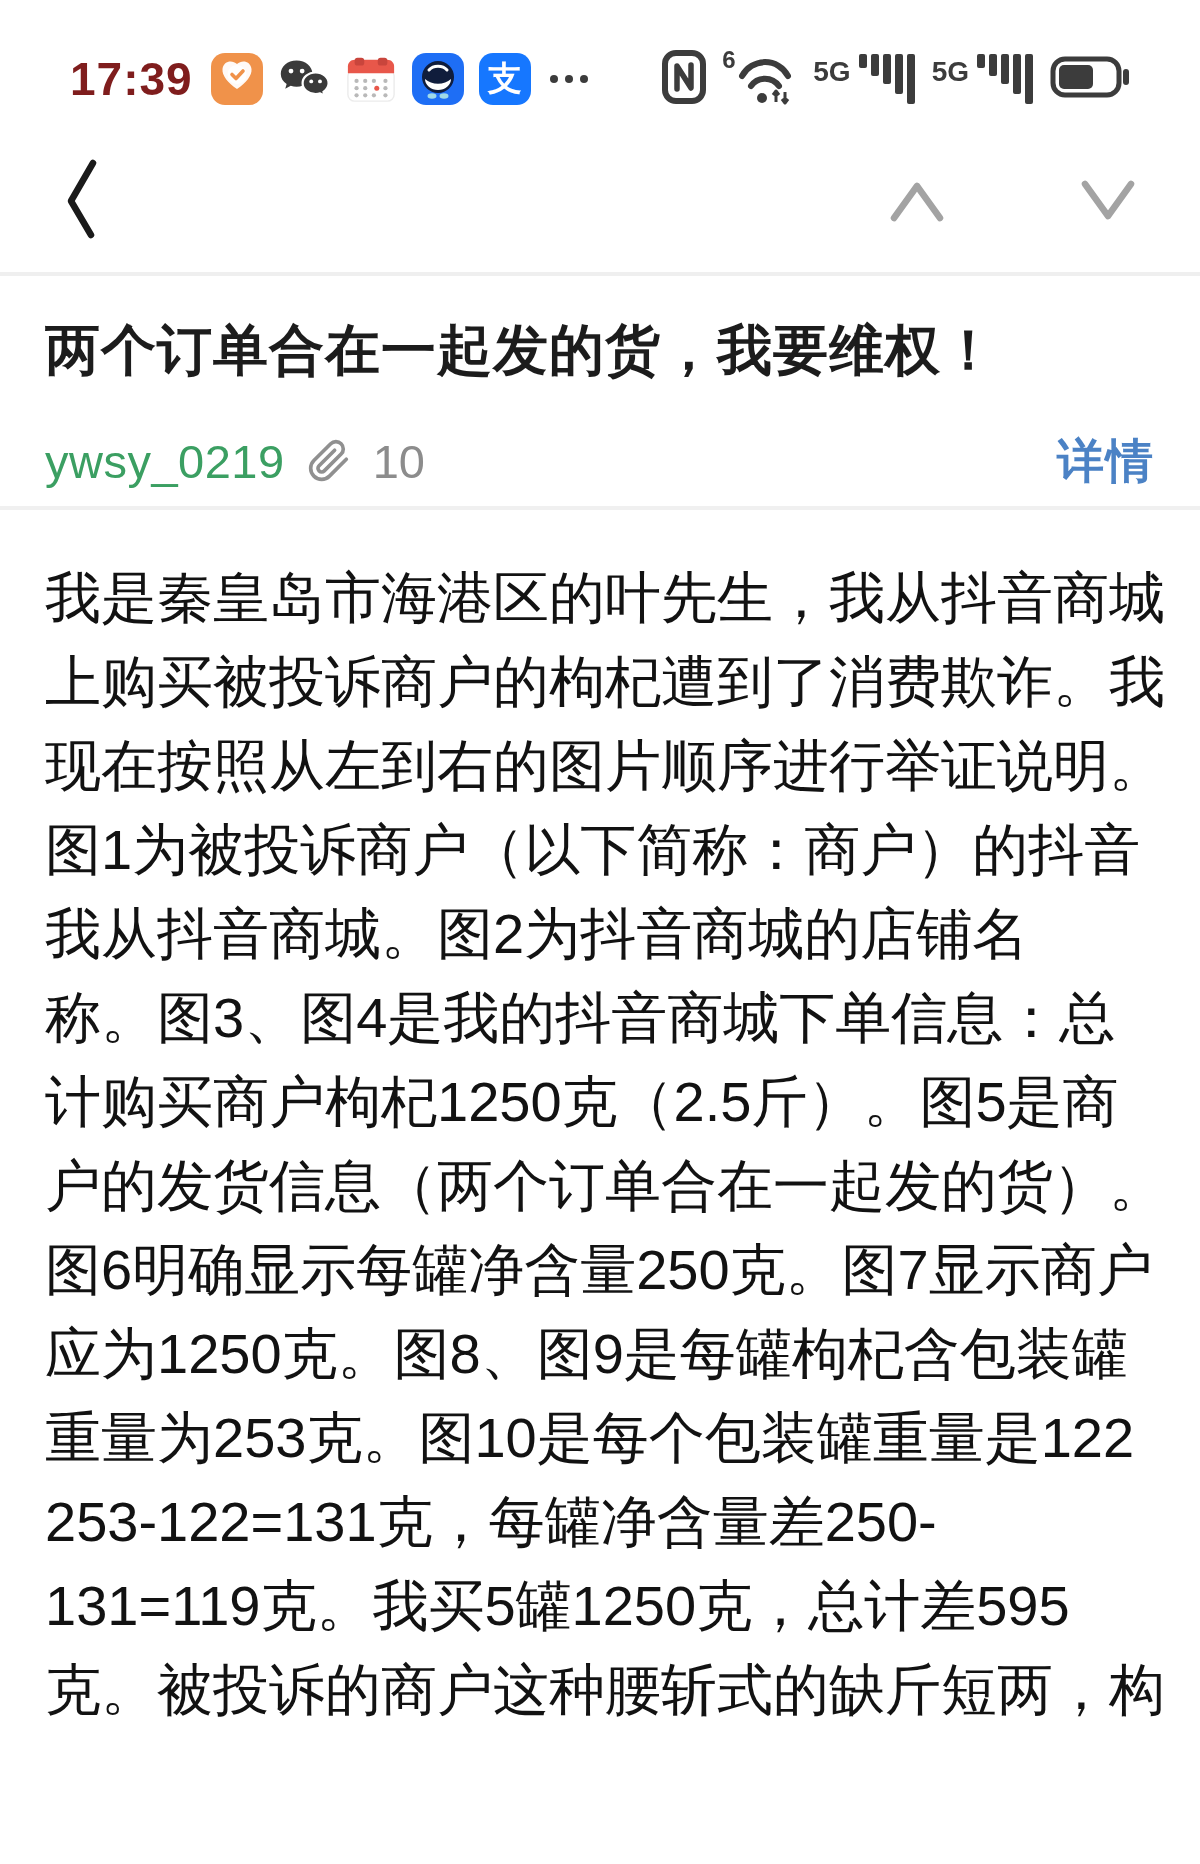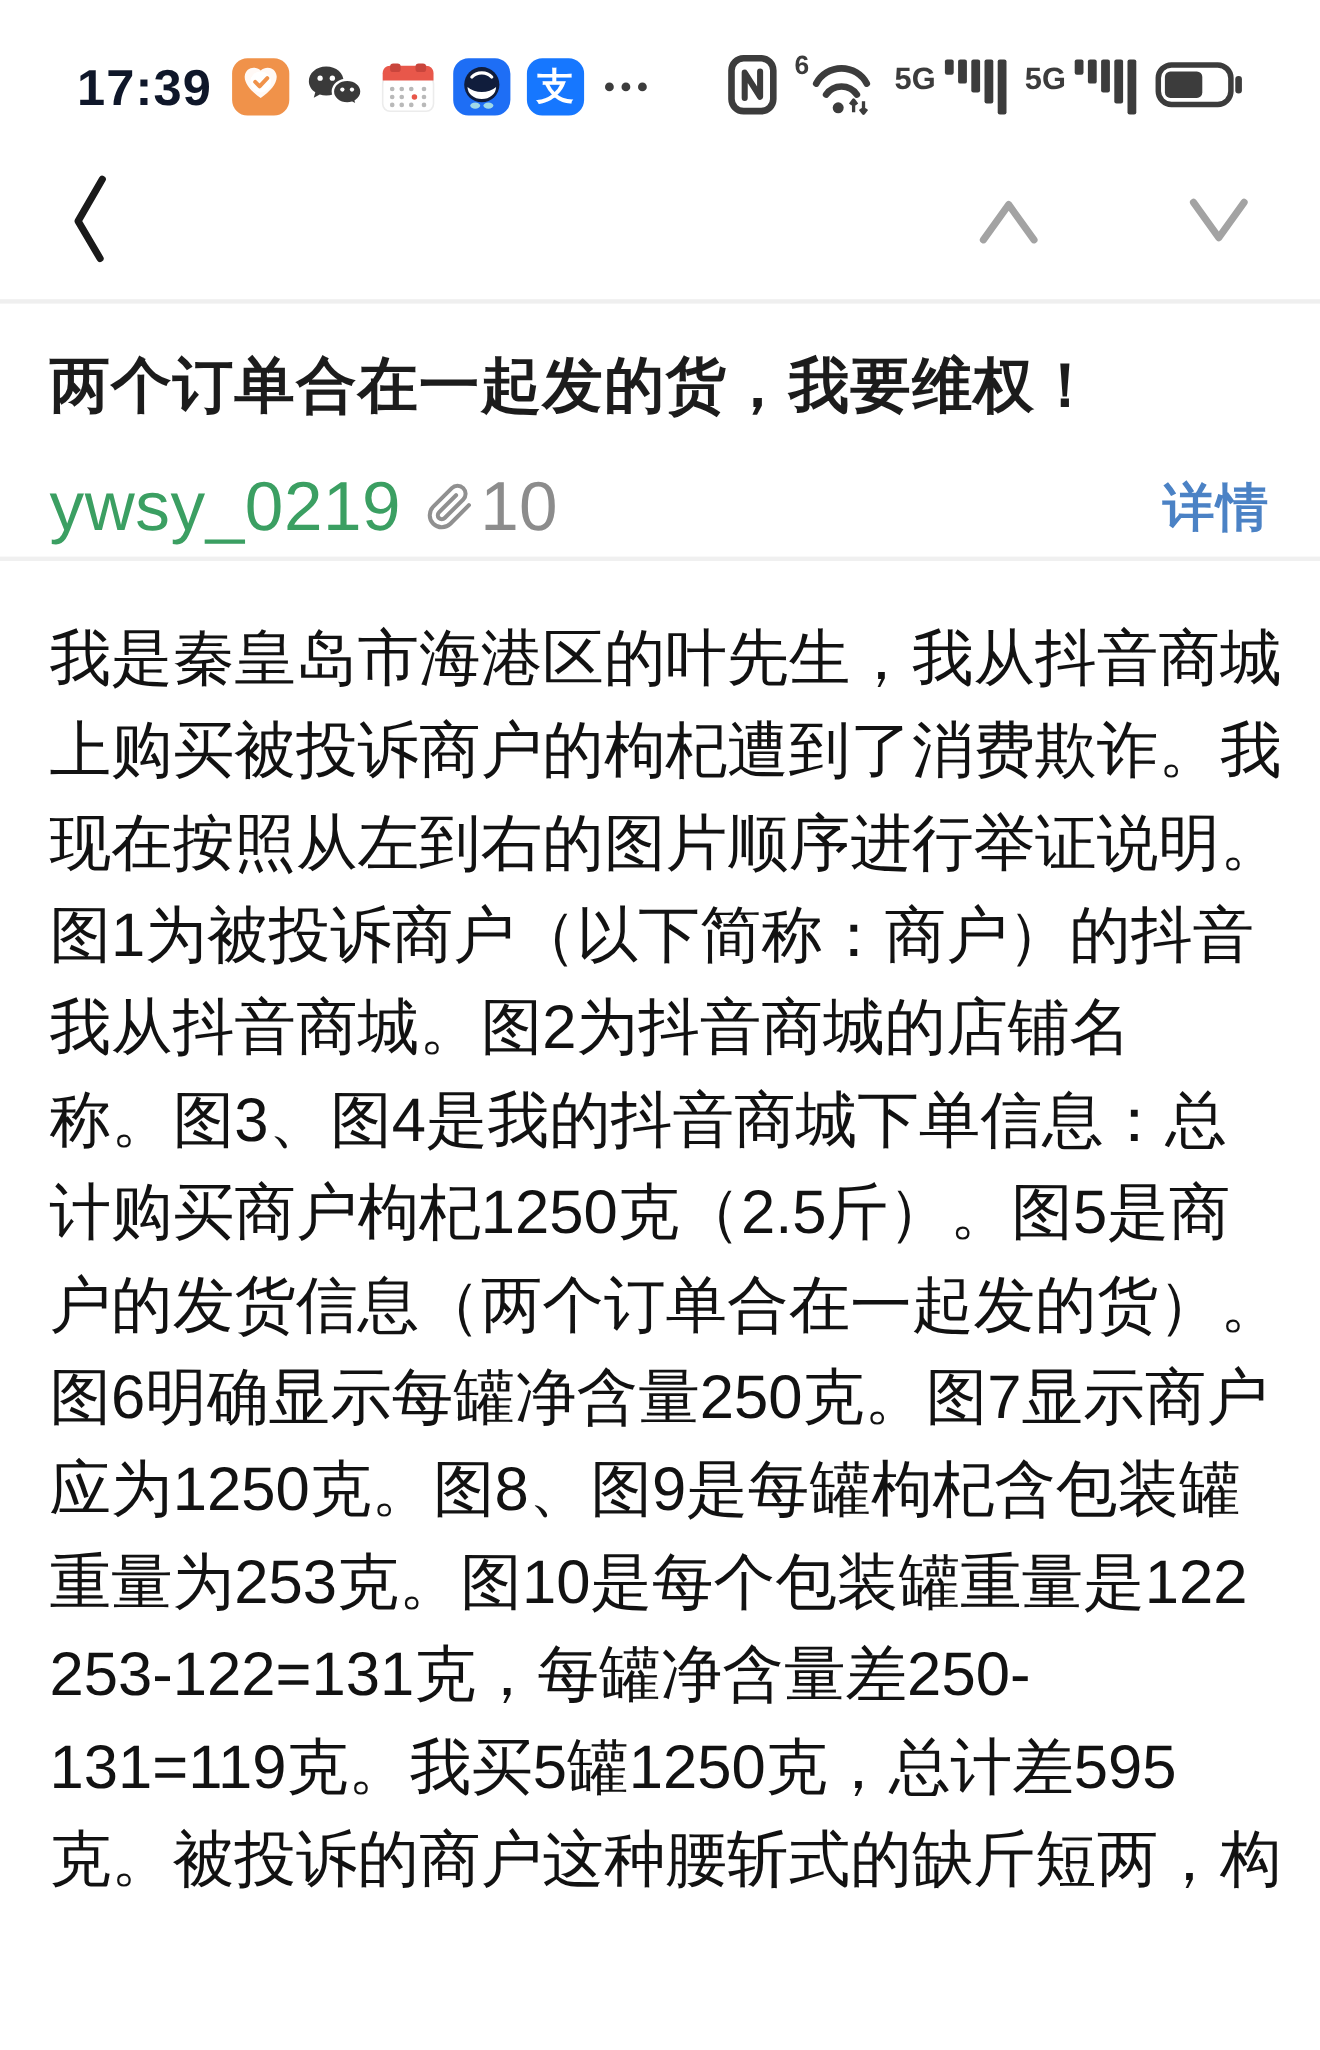--- a/index.html
+++ b/index.html
@@ -8,21 +8,21 @@
     position:relative; width:1200px; height:1864px; background:#ffffff;
     font-family:"Liberation Sans","DejaVu Sans",sans-serif; overflow:hidden;
     color:#141414;
   }
 
   
   .status-bar{ position:absolute; top:42px; left:70px; right:70px; height:74px;
     display:flex; justify-content:space-between; align-items:center; }
   .sb-left{ display:flex; align-items:center; gap:15px; }
   .sb-right{ display:flex; align-items:center; gap:17px; }
-  .sb-time{ font-size:46px; font-weight:600; color:#0f172a; letter-spacing:1px; margin-right:3px; }
+  .sb-time{ font-size:46px; font-weight:600; color:#7f1d1d; letter-spacing:1px; margin-right:3px; }
   .app-ic{ width:52px; height:52px; border-radius:14px; display:flex; align-items:center; justify-content:center; position:relative; }
   .ic-orange{ background:#f0924a; }
   .ic-alipay{ background:#1677ff; }
   .ic-qq{ background:#1e6ef5; }
   .ic-plain{ background:transparent; }
   .alipay-glyph{ color:#ffffff; font-size:34px; font-weight:700; font-style:normal; }
   .sb-dots{ display:flex; gap:7px; align-items:center; margin-left:4px; }
   .sb-dots i{ width:8px; height:8px; border-radius:50%; background:#3c3c3c; display:block; }
   .wifi-wrap{ position:relative; width:72px; height:58px; }
   .wifi-six{ position:absolute; left:-2px; top:-4px; font-size:24px; font-weight:700; color:#3c3c3c; }
@@ -35,23 +35,23 @@
   .back-btn{ position:absolute; left:46px; top:12px; width:70px; height:104px; display:flex; align-items:center; justify-content:center; cursor:pointer; }
   .nav-right{ position:absolute; right:63px; top:0; height:100%; display:flex; align-items:center; gap:133px; }
   .chev-btn{ width:58px; height:70px; display:flex; align-items:center; justify-content:center; cursor:pointer; }
   .divider-a{ position:absolute; top:272px; left:0; right:0; height:4px; background:#efefef; }
 
   
   .post-title{ position:absolute; top:318px; left:45px; right:45px;
     font-size:55px; font-weight:700; color:#1c1c1c; line-height:64px; letter-spacing:1px; white-space:nowrap; }
   .meta-row{ position:absolute; top:425px; left:45px; right:45px; height:72px;
     display:flex; align-items:center; }
-  .author{ font-size:63px; color:#3b9f62; letter-spacing:0.5px; cursor:pointer; }
+  .author{ font-size:47px; color:#3b9f62; letter-spacing:0.5px; cursor:pointer; }
   .attach{ display:flex; align-items:center; margin-left:22px; cursor:pointer; }
-  .attach-count{ font-size:63px; color:#8c8c8c; margin-left:6px; }
+  .attach-count{ font-size:47px; color:#8c8c8c; margin-left:22px; }
   .spacer{ flex:1; }
   .detail-link{ font-size:47px; color:#4b82c5; font-weight:600; cursor:pointer; letter-spacing:2px; }
   .divider-b{ position:absolute; top:506px; left:0; right:0; height:4px; background:#f0f0f0; }
 
   
   .post-body{ position:absolute; top:556px; left:45px; right:0; }
   .post-body .line{ height:84px; line-height:84px; font-size:56px; color:#121212; white-space:nowrap; letter-spacing:0; }
 </style>
 </head>
 <body>

